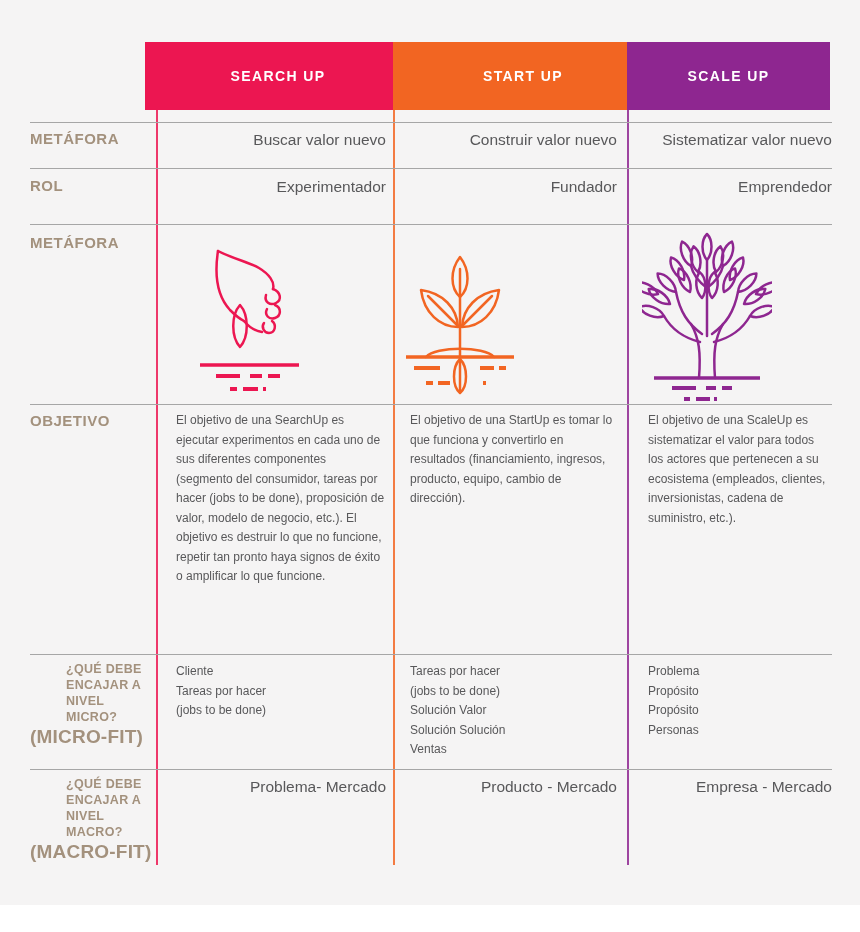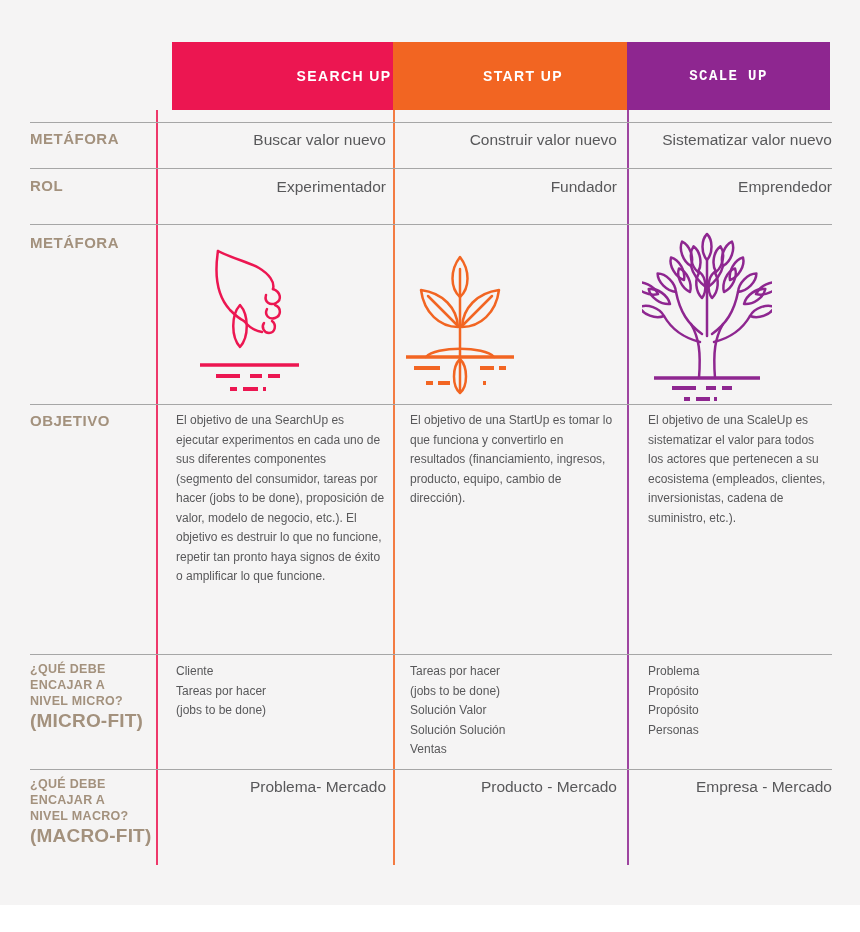--- a/index.html
+++ b/index.html
@@ -7,39 +7,39 @@
     position:relative;width:860px;height:932px;overflow:hidden;
     background:var(--bg,#F5F4F4);
     font-family:"Liberation Sans",sans-serif;
     color:var(--text,#58585A);
   }
   
   .hdr{
     position:absolute;top:42px;height:68px;display:flex;align-items:center;justify-content:center;
     color:#ffffff;font-weight:700;font-size:14px;letter-spacing:1.4px;
   }
-  .h-search{left:172px;width:266px;background:var(--search,#EC1651);padding-left:39px;}
+  .h-search{left:145px;width:266px;background:var(--search,#EC1651);}
   .h-start{left:393px;width:260px;background:var(--start,#F26522);}
-  .h-scale{left:627px;width:203px;background:var(--scale,#8E2690);font-family:Liberation Mono, monospace;}
+  .h-scale{left:627px;width:203px;background:var(--scale,#8E2690);}
   
   .vline{position:absolute;top:110px;height:755px;width:2px;opacity:.85;}
   .v-search{left:156px;background:var(--search,#EC1651);}
   .v-start{left:393px;background:var(--start,#F26522);}
   .v-scale{left:627px;background:var(--scale,#8E2690);}
   .hline{position:absolute;left:30px;width:802px;height:1px;background:var(--line,#A6A6A6);}
   .hl1{top:122px}.hl2{top:168px}.hl3{top:224px}.hl4{top:404px}.hl5{top:654px}.hl6{top:769px}
   
   .rowlabel{
     position:absolute;left:30px;width:124px;color:var(--label,#A3917D);
     font-weight:700;font-size:15px;letter-spacing:.5px;
   }
   .lbl1{top:130px}.lbl2{top:177px}.lbl3{top:234px}.lbl4{top:412px}
   .qlabel{position:absolute;left:30px;width:126px;color:var(--label,#A3917D);}
   .lbl5{top:661px}.lbl6{top:776px}
-  .qlabel .question{font-weight:700;font-size:12.5px;line-height:16px;letter-spacing:.3px;white-space:pre-line;}
+  .qlabel .question{font-weight:700;font-size:12.5px;line-height:16px;letter-spacing:.3px;white-space:pre-line;margin-left:36px;}
   .qlabel .fit{font-weight:700;font-size:19px;letter-spacing:.2px;margin-top:1px;}
   
   .cell{position:absolute;font-size:12px;line-height:19.5px;}
   .c1{left:176px;width:210px}.c2{left:410px;width:207px}.c3{left:648px;width:184px}
   .rt1{top:130px}.rt2{top:177px}.rt4{top:411px}.rt5{top:662px}.rt6{top:777px}
   .oneline{white-space:nowrap;font-size:15.5px;text-align:right;}
   .multiline{white-space:pre-line;}
   
   .icon{position:absolute;}
   .icon-hand{left:192px;top:243px;}

